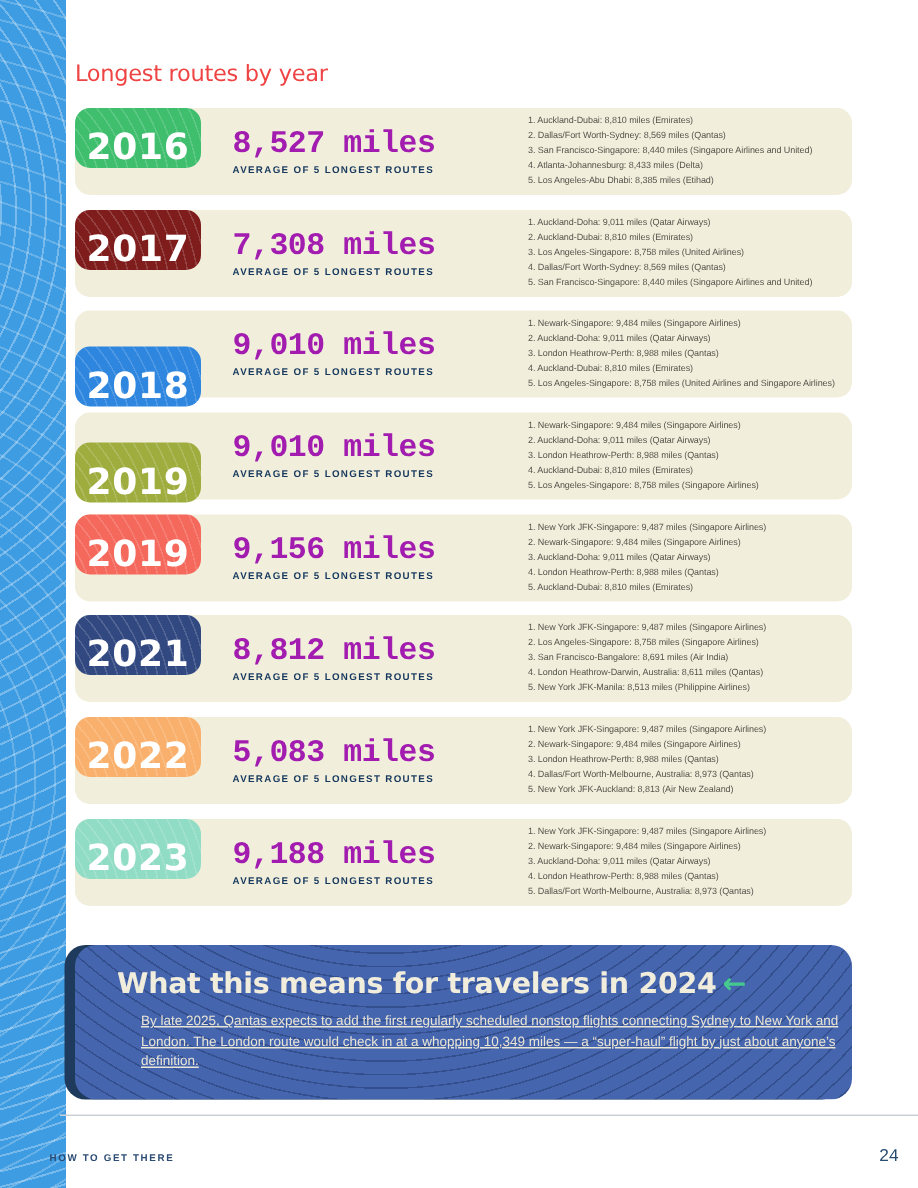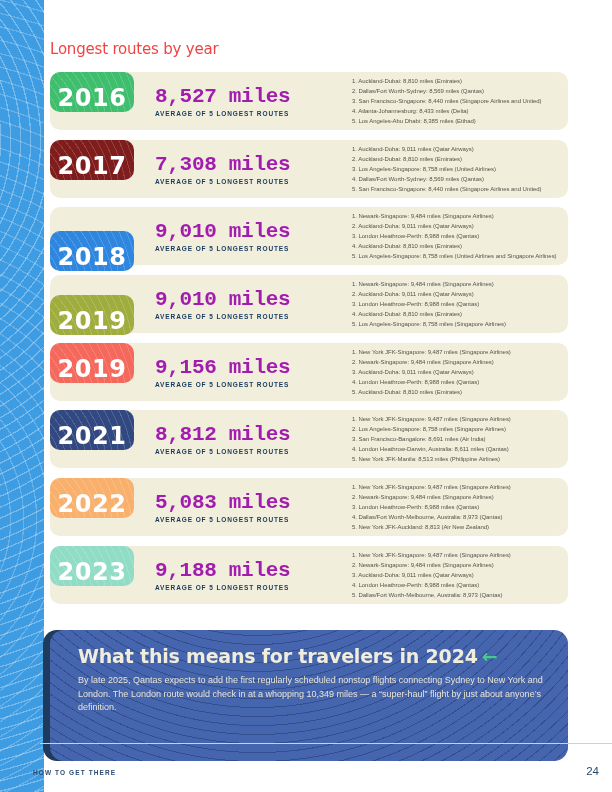--- a/index.html
+++ b/index.html
@@ -53,34 +53,34 @@
   }
   .routes{
     flex:1;margin:0;padding:0 8px 0 0;list-style:none;
     display:flex;flex-direction:column;justify-content:center;
   }
   .routes li{
     font-size:6px;line-height:10px;color:#56544B;letter-spacing:-0.05px;white-space:nowrap;
   }
   
   .callout{
-    position:absolute;left:50px;top:630px;width:518px;height:131px;
+    position:absolute;left:50px;top:630px;width:518px;height:103px;
     box-sizing:border-box;border-radius:14px;padding:15px 28px 0 28px;
     background:
       repeating-radial-gradient(circle at 40% -220px, rgba(24,42,88,.38) 0 1px, transparent 1px 9px),
       #4565AE;
     box-shadow:-7px 0 0 #1E3A5C;
   }
   .callout h2{
     margin:0;font-size:19px;font-weight:bold;color:#F1EDDC;letter-spacing:-0.2px;
     font-family:"DejaVu Sans","Liberation Sans",sans-serif;
   }
   .callout .arrow{color:#45C98E;font-weight:bold;margin-left:4px;}
   .callout p{
-    margin:7px 0 0 0;font-size:9px;line-height:13.5px;color:#E9E5D6;width:472px;
+    margin:7px 0 0 16px;font-size:9px;line-height:13.5px;color:#E9E5D6;width:472px;text-decoration:underline;
   }
   
   .footer-rule{position:absolute;left:40px;right:0;top:743px;height:1px;background:#CBD1D8;}
   .footer-label{
     position:absolute;left:33px;top:769px;font-size:6.5px;font-weight:bold;
     letter-spacing:1.1px;color:#2C4C74;
   }
   .page-num{
     position:absolute;right:13px;top:765px;font-size:11.5px;color:#274C6E;
   }

